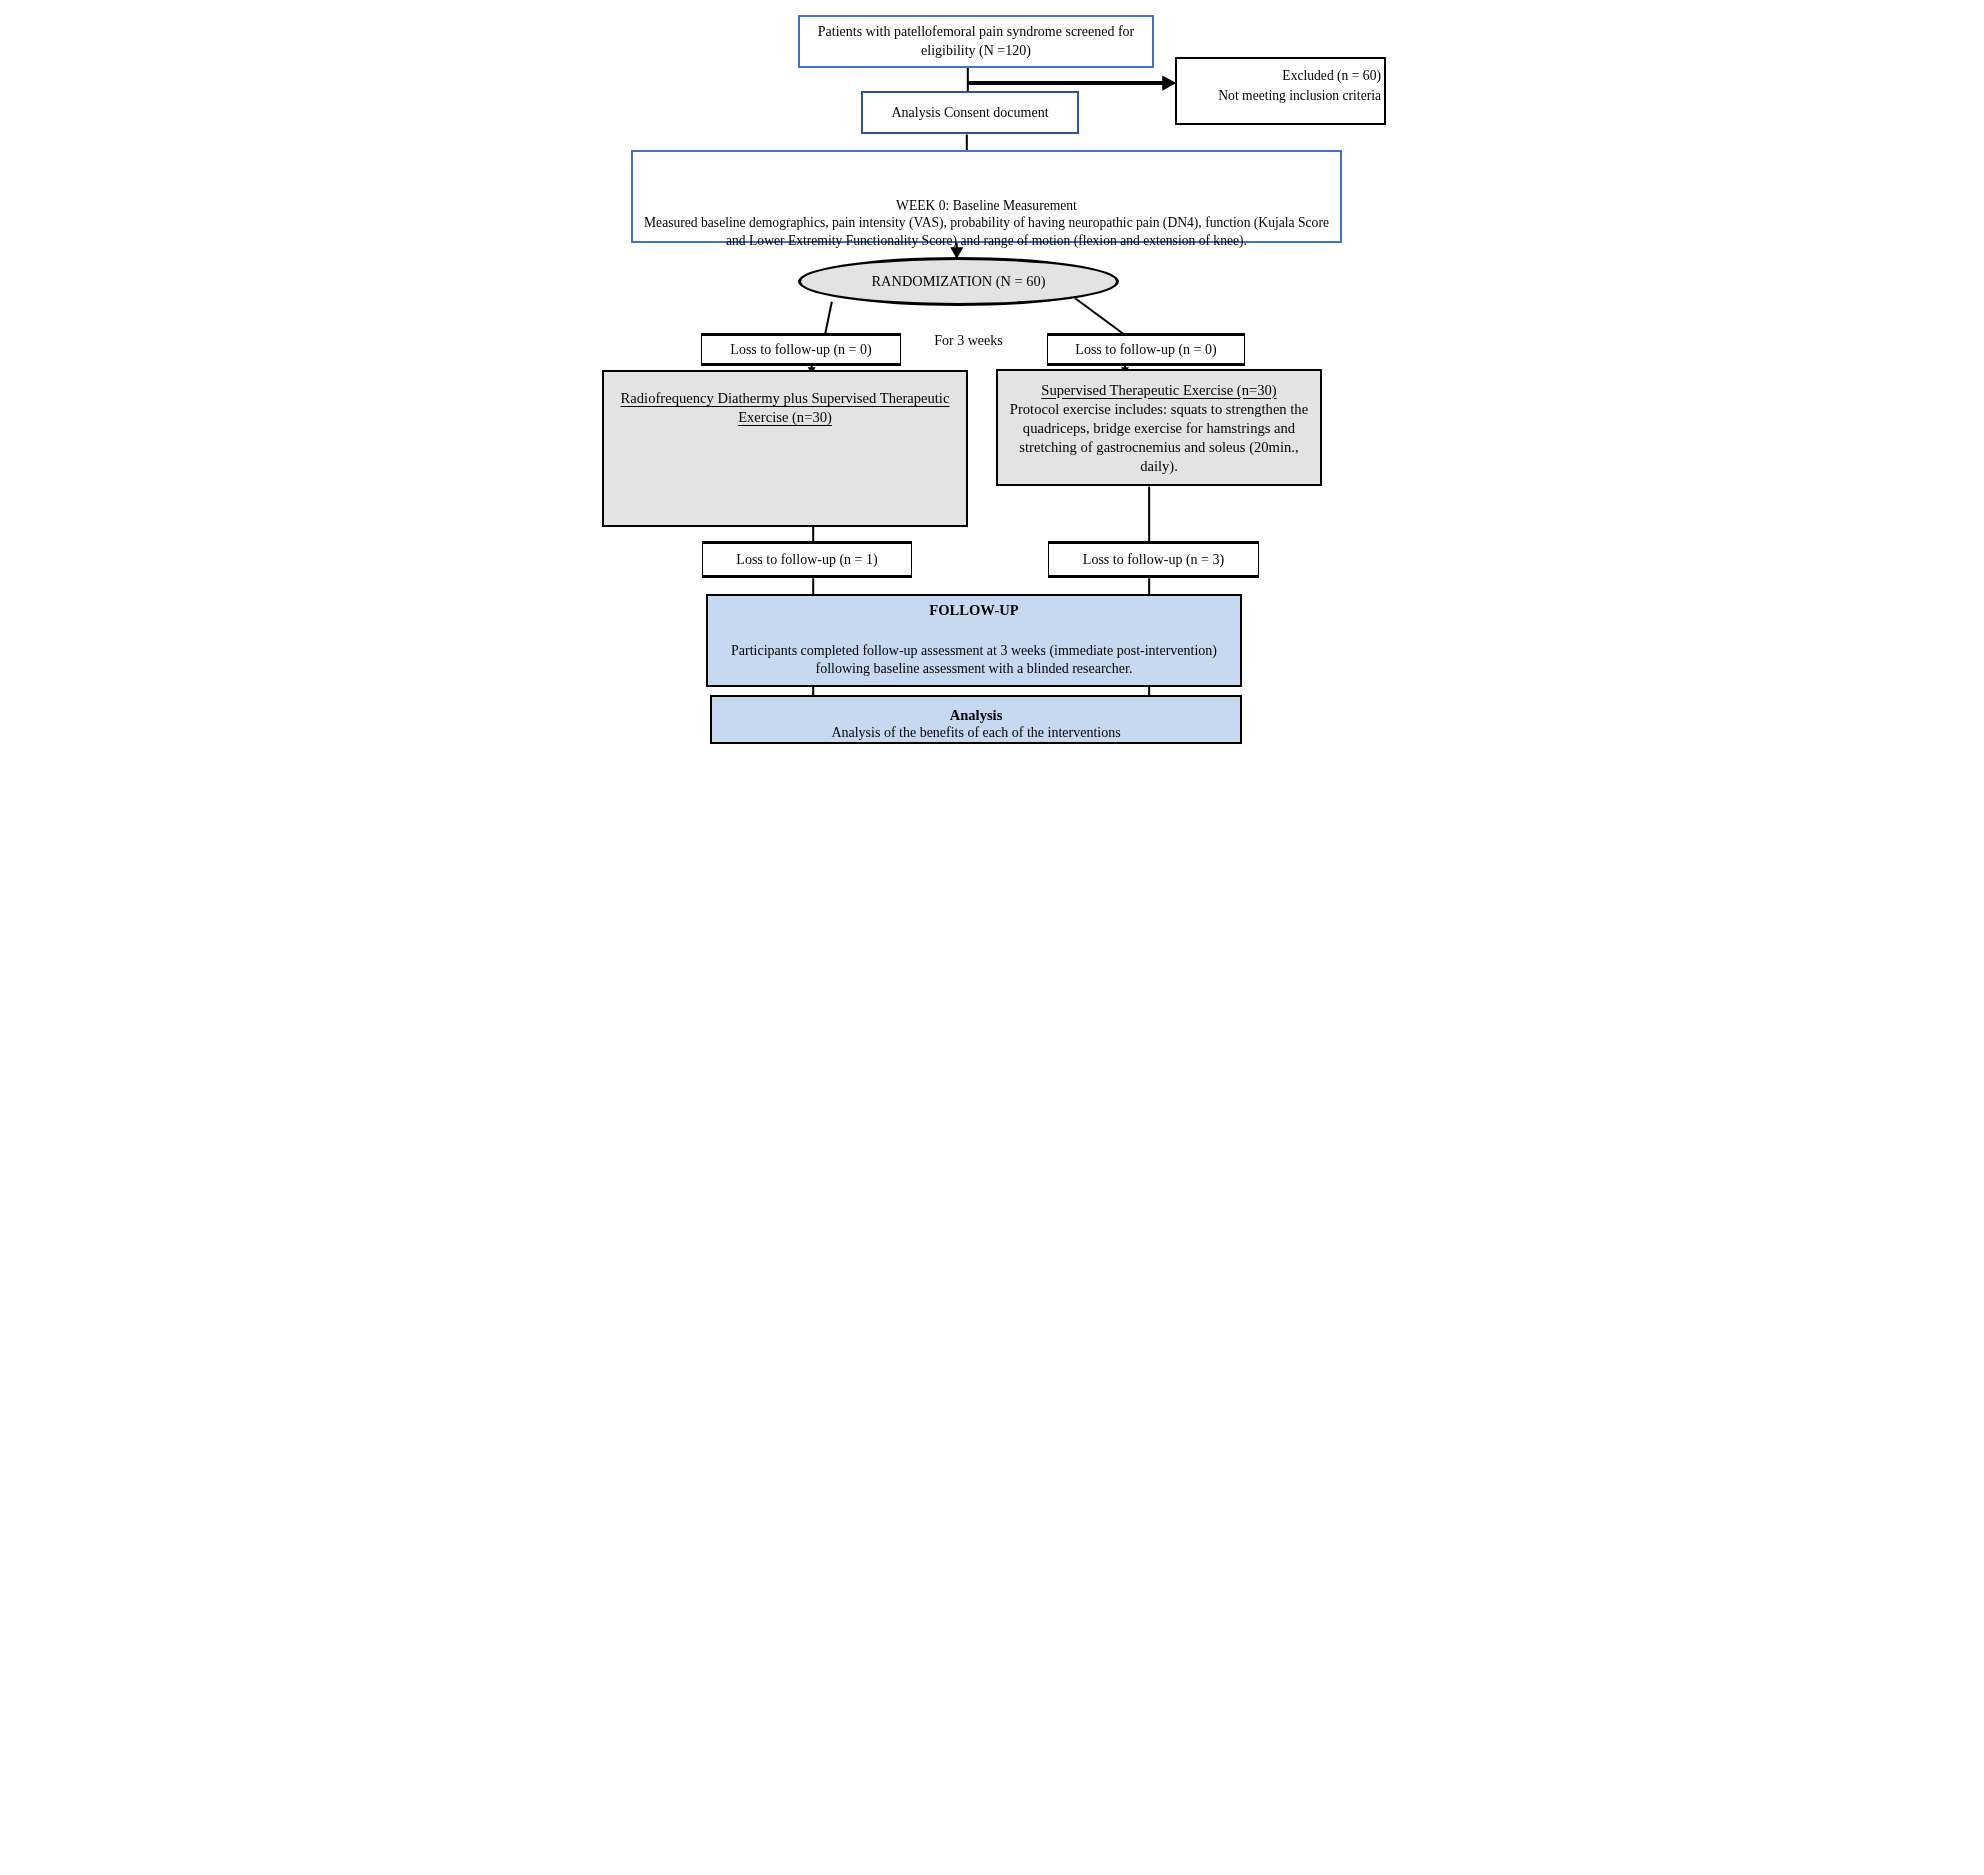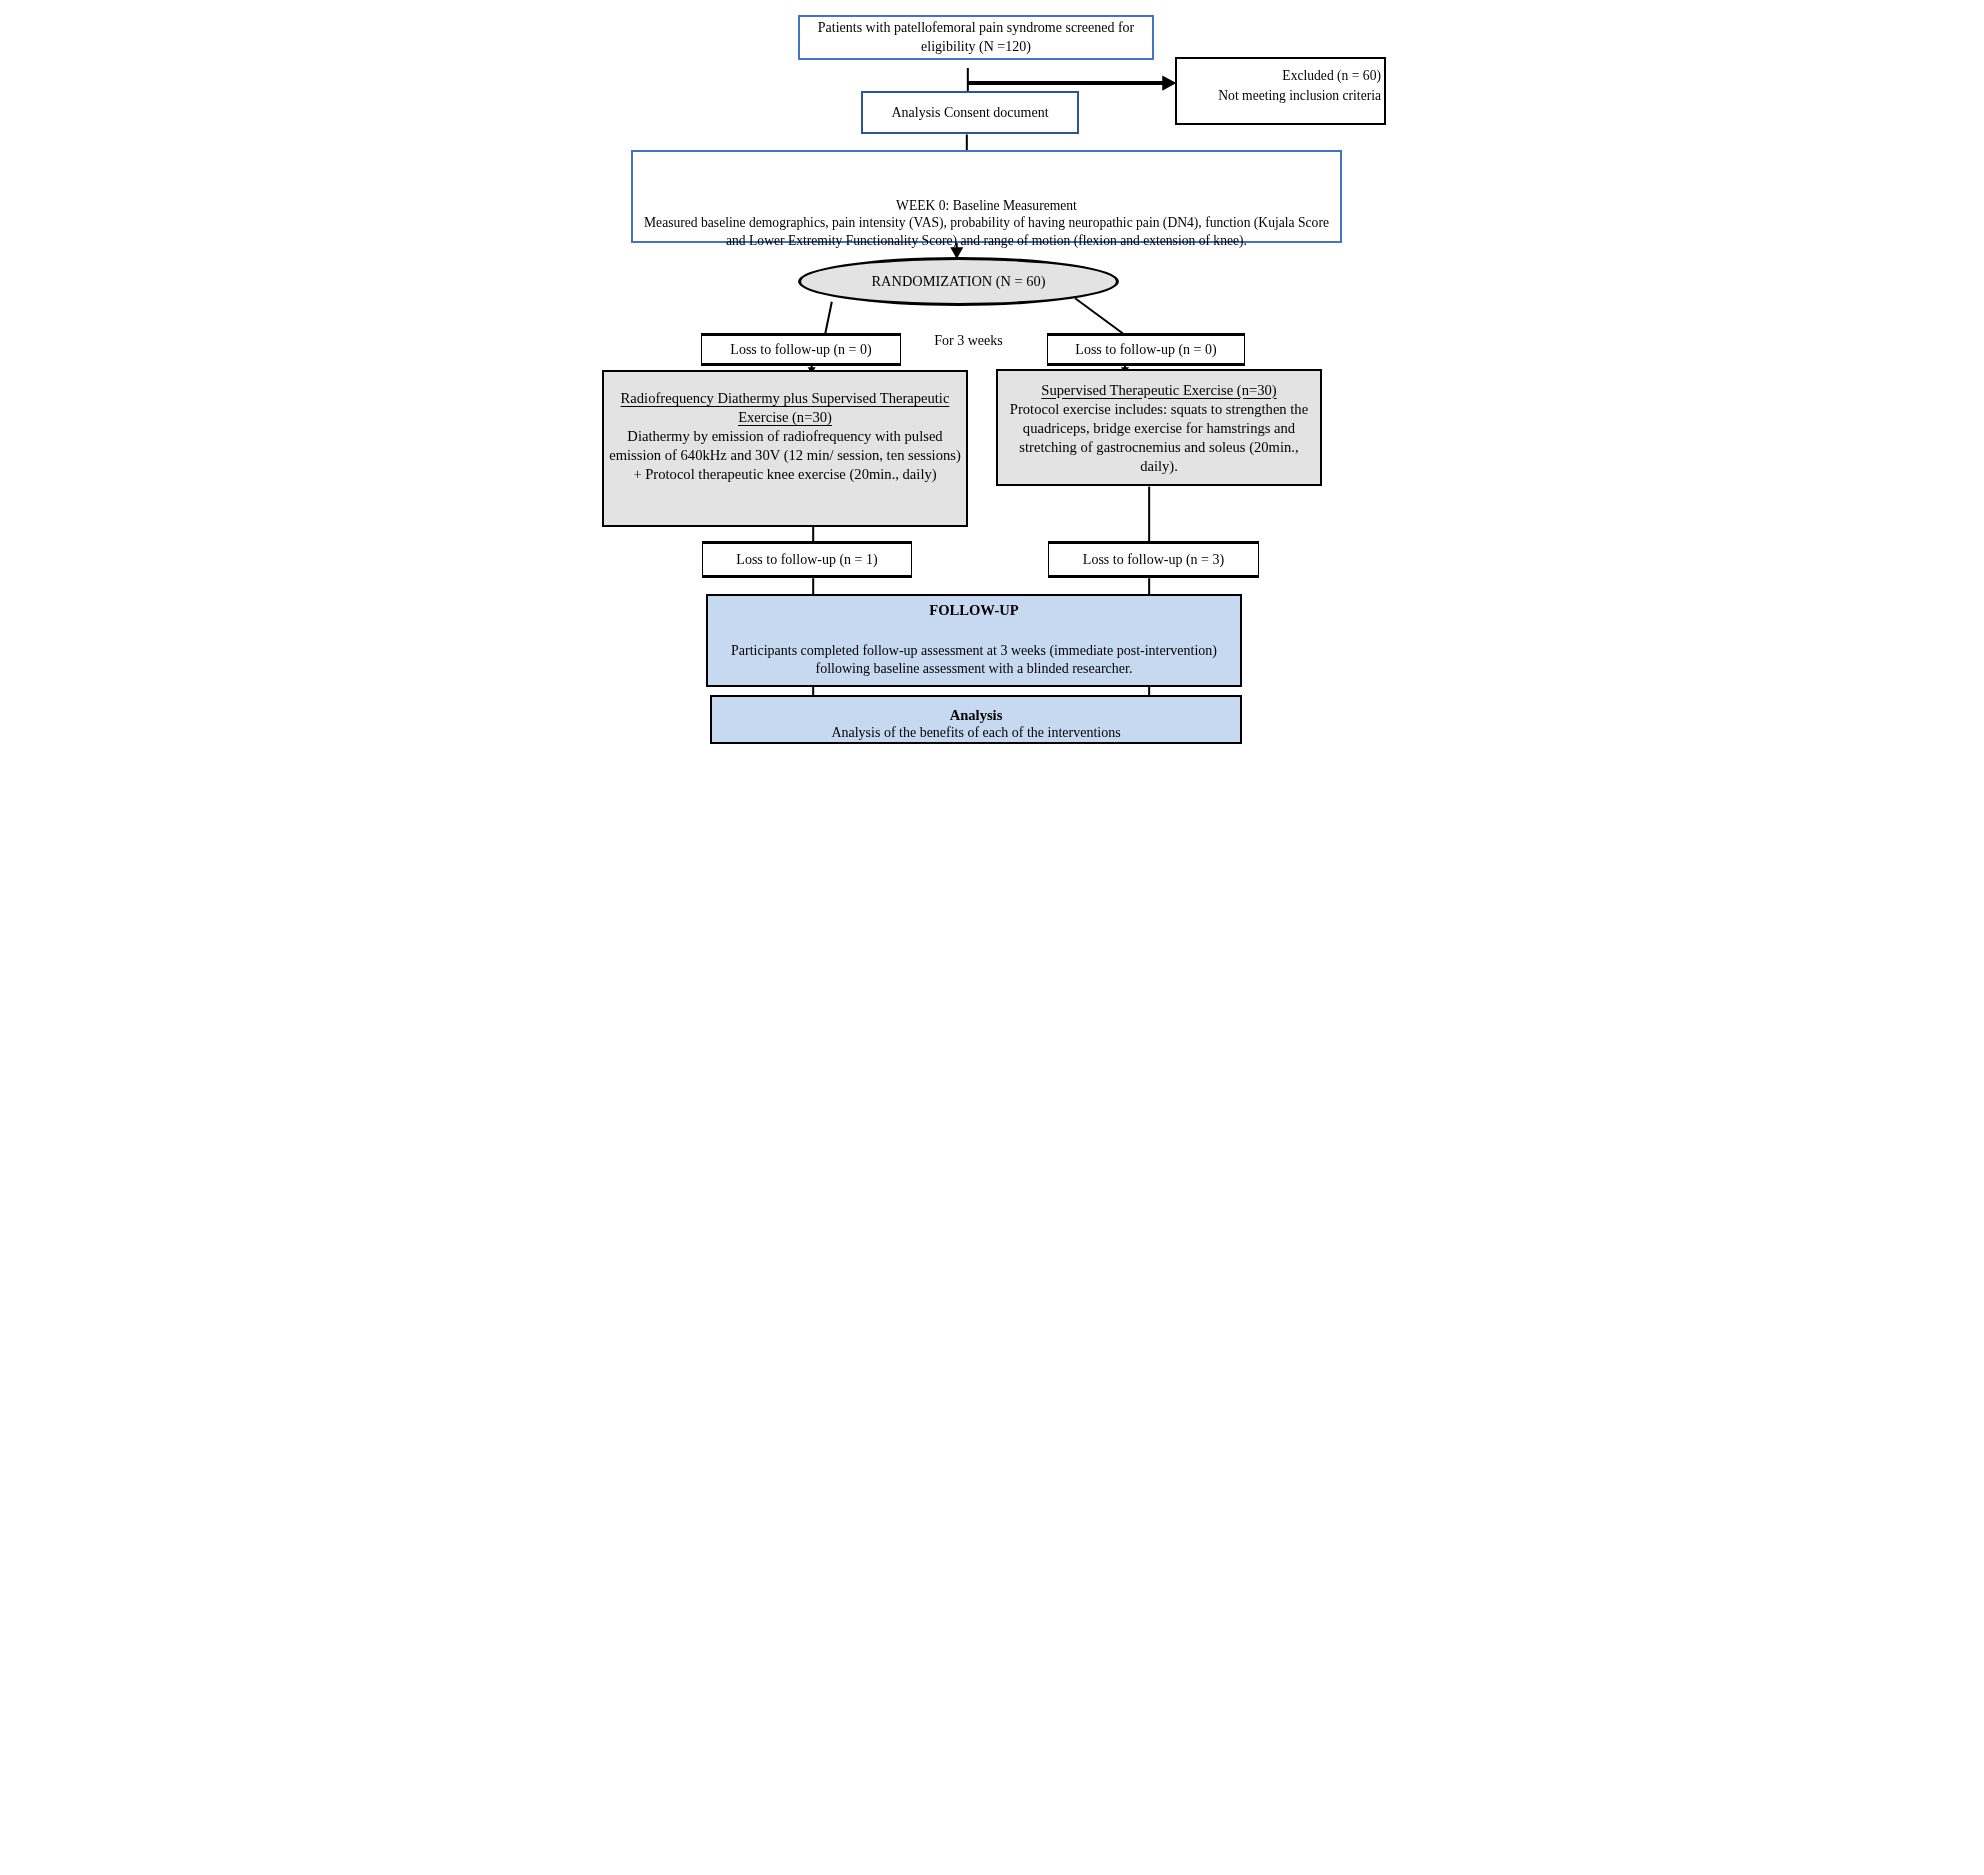--- a/index.html
+++ b/index.html
@@ -16,21 +16,21 @@
     width:794px;height:750px;
     margin:0 auto;
     background:#ffffff;
     overflow:hidden;
   }
   .connectors{position:absolute;left:0;top:0;width:794px;height:750px;z-index:0;}
   .node{position:absolute;box-sizing:border-box;z-index:1;background:#ffffff;}
   .center{display:flex;flex-direction:column;align-items:center;justify-content:center;text-align:center;}
   .topalign{display:flex;flex-direction:column;align-items:center;text-align:center;}
 
-  .screening{left:203px;top:15px;width:356px;height:45px;border:2.5px solid var(--blue-border);font-size:14px;line-height:1.32;padding:1px 4px;}
+  .screening{left:203px;top:15px;width:356px;height:53px;border:2.5px solid var(--blue-border);font-size:14px;line-height:1.32;padding:1px 4px;}
   .excluded{left:580px;top:57px;width:211px;height:68px;border:2px solid var(--black);font-size:13.6px;line-height:1.5;padding:7px 3px 0 6px;text-align:right;}
   .consent{left:266px;top:91px;width:218px;height:43px;border:2.5px solid var(--navy-border);font-size:14px;}
   .week0{left:36px;top:150px;width:711px;height:93px;border:2.5px solid var(--blue-border);font-size:13.6px;line-height:1.32;padding-top:4.5px;}
   .week0 .t{font-weight:normal;margin-top:40px;}
   .ellipse{left:203px;top:257px;width:321px;height:49px;border:3px solid var(--black);border-radius:50%;background:var(--gray-fill);font-size:14.4px;}
   .lossbox{border:1.5px solid var(--black);border-top-width:3.5px;border-bottom-width:3.5px;font-size:14px;background:#fff;}
   .loss0L{left:106px;top:333px;width:200px;height:33px;}
   .loss0R{left:452px;top:333px;width:198px;height:33px;}
   .weekslabel{left:323px;top:332px;width:101px;height:18px;font-size:14px;z-index:1;background:transparent;border:none;}
   .graybox{background:var(--gray-fill);border:2px solid var(--black);font-size:14.6px;line-height:1.31;}
@@ -111,21 +111,20 @@
   <div class="node weekslabel center">
     <div>For 3 weeks</div>
   </div>
 
   <div class="node lossbox loss0R center">
     <div>Loss to follow-up (n = 0)</div>
   </div>
 
   <div class="node graybox grayL topalign">
     <div class="gtitle">Radiofrequency Diathermy plus Supervised Therapeutic Exercise (n=30)</div>
-    <div>Diathermy by emission of radiofrequency with pulsed emission of 640kHz and 30V (12 min/ session, ten sessions) + Protocol therapeutic knee exercise (20min., daily)</div>
   </div>
 
   <div class="node graybox grayR topalign">
     <div class="gtitle">Supervised Therapeutic Exercise (n=30)</div>
     <div>Protocol exercise includes: squats to strengthen the quadriceps, bridge exercise for hamstrings and stretching of gastrocnemius and soleus (20min., daily).</div>
   </div>
 
   <div class="node lossbox loss1 center">
     <div>Loss to follow-up (n = 1)</div>
   </div>

